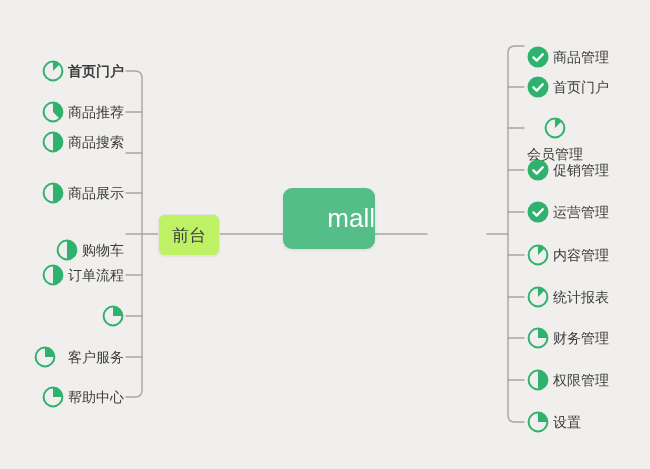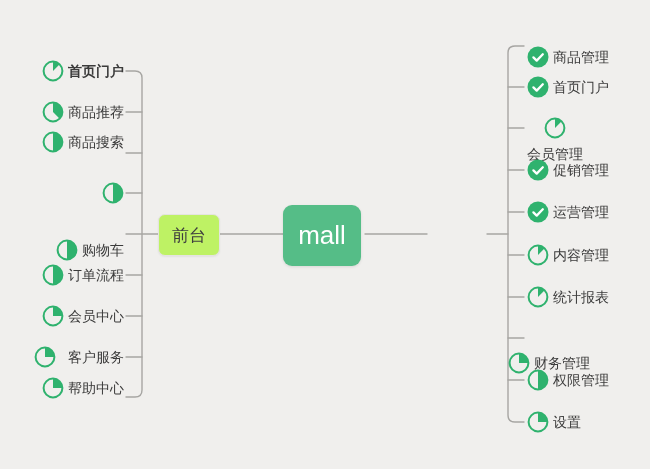--- a/index.html
+++ b/index.html
@@ -63,50 +63,50 @@
           <circle cx="11" cy="11" r="9.4" fill="none" stroke="#2fb26e" stroke-width="2"></circle>
           <path d="M11,11 L11,1.5999999999999996 A9.4,9.4 0 0 1 11.00,20.40 Z" fill="#2fb26e"></path>
         </svg>
         <span class="label">商品搜索</span>
       </div>
       <div class="row" style="right: 526px; top: 182px;">
         <svg width="22" height="22" viewBox="0 0 22 22">
           <circle cx="11" cy="11" r="9.4" fill="none" stroke="#2fb26e" stroke-width="2"></circle>
           <path d="M11,11 L11,1.5999999999999996 A9.4,9.4 0 0 1 11.00,20.40 Z" fill="#2fb26e"></path>
         </svg>
+        <span class="label">商品展示</span>
       </div>
       <div class="row" style="right: 526px; top: 223px; margin-top: 16px;">
         <svg width="22" height="22" viewBox="0 0 22 22">
           <circle cx="11" cy="11" r="9.4" fill="none" stroke="#2fb26e" stroke-width="2"></circle>
           <path d="M11,11 L11,1.5999999999999996 A9.4,9.4 0 0 1 11.00,20.40 Z" fill="#2fb26e"></path>
         </svg>
         <span class="label">购物车</span>
       </div>
       <div class="row" style="right: 526px; top: 264px;">
         <svg width="22" height="22" viewBox="0 0 22 22">
           <circle cx="11" cy="11" r="9.4" fill="none" stroke="#2fb26e" stroke-width="2"></circle>
           <path d="M11,11 L11,1.5999999999999996 A9.4,9.4 0 0 1 11.00,20.40 Z" fill="#2fb26e"></path>
         </svg>
         <span class="label">订单流程</span>
       </div>
       <div class="row" style="right: 526px; top: 305px;">
         <svg width="22" height="22" viewBox="0 0 22 22">
           <circle cx="11" cy="11" r="9.4" fill="none" stroke="#2fb26e" stroke-width="2"></circle>
           <path d="M11,11 L11,1.5999999999999996 A9.4,9.4 0 0 1 20.40,11.00 Z" fill="#2fb26e"></path>
         </svg>
-        <span class="label">会员中心</span>
       </div>
       <div class="row" style="right: 526px; top: 346px; gap: 12px;">
         <svg width="22" height="22" viewBox="0 0 22 22">
           <circle cx="11" cy="11" r="9.4" fill="none" stroke="#2fb26e" stroke-width="2"></circle>
           <path d="M11,11 L11,1.5999999999999996 A9.4,9.4 0 0 1 20.40,11.00 Z" fill="#2fb26e"></path>
         </svg>
         <span class="label">客户服务</span>
       </div>
-      <div class="row" style="right: 526px; top: 377px;">
+      <div class="row" style="right: 526px; top: 386px;">
         <svg width="22" height="22" viewBox="0 0 22 22">
           <circle cx="11" cy="11" r="9.4" fill="none" stroke="#2fb26e" stroke-width="2"></circle>
           <path d="M11,11 L11,1.5999999999999996 A9.4,9.4 0 0 1 20.40,11.00 Z" fill="#2fb26e"></path>
         </svg>
         <span class="label">帮助中心</span>
       </div>
     </div>
   <div id="right-rows">
       <div class="row" style="left: 527px; top: 46px;">
         <svg width="22" height="22" viewBox="0 0 22 22">
@@ -150,21 +150,21 @@
         </svg>
         <span class="label">内容管理</span>
       </div>
       <div class="row" style="left: 527px; top: 286px;">
         <svg width="22" height="22" viewBox="0 0 22 22">
           <circle cx="11" cy="11" r="9.4" fill="none" stroke="#2fb26e" stroke-width="2"></circle>
           <path d="M11,11 L11,1.5999999999999996 A9.4,9.4 0 0 1 17.65,4.35 Z" fill="#2fb26e"></path>
         </svg>
         <span class="label">统计报表</span>
       </div>
-      <div class="row" style="left: 508px; top: 327px; margin-top: 25px;">
+      <div class="row" style="left: 527px; top: 327px;">
         <svg width="22" height="22" viewBox="0 0 22 22">
           <circle cx="11" cy="11" r="9.4" fill="none" stroke="#2fb26e" stroke-width="2"></circle>
           <path d="M11,11 L11,1.5999999999999996 A9.4,9.4 0 0 1 20.40,11.00 Z" fill="#2fb26e"></path>
         </svg>
         <span class="label">财务管理</span>
       </div>
       <div class="row" style="left: 527px; top: 369px;">
         <svg width="22" height="22" viewBox="0 0 22 22">
           <circle cx="11" cy="11" r="9.4" fill="none" stroke="#2fb26e" stroke-width="2"></circle>
           <path d="M11,11 L11,1.5999999999999996 A9.4,9.4 0 0 1 11.00,20.40 Z" fill="#2fb26e"></path>
@@ -177,17 +177,17 @@
           <path d="M11,11 L11,1.5999999999999996 A9.4,9.4 0 0 1 20.40,11.00 Z" fill="#2fb26e"></path>
         </svg>
         <span class="label">设置</span>
       </div>
     </div>
 
   <div class="branch-node" id="front-node" style="left:158px;top:214px;width:60px;height:40px;">
     <span>前台</span>
   </div>
 
-  <div class="center-node" id="mall-node" style="left:283px;top:205px;width:78px;height:61px;">
+  <div class="center-node" id="mall-node" style="left:283px;top:188px;width:92px;height:61px;justify-content:flex-end;">
     <span>mall</span>
   </div>
 
 </div>
 
 </body></html>

